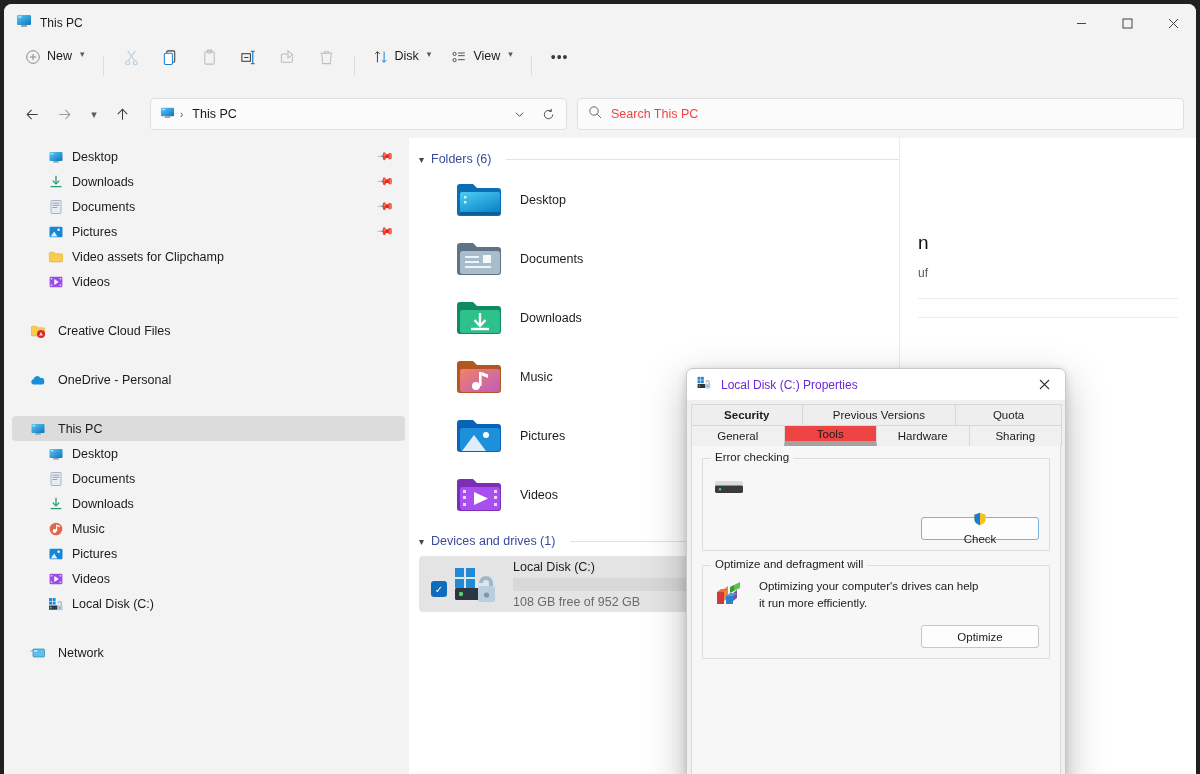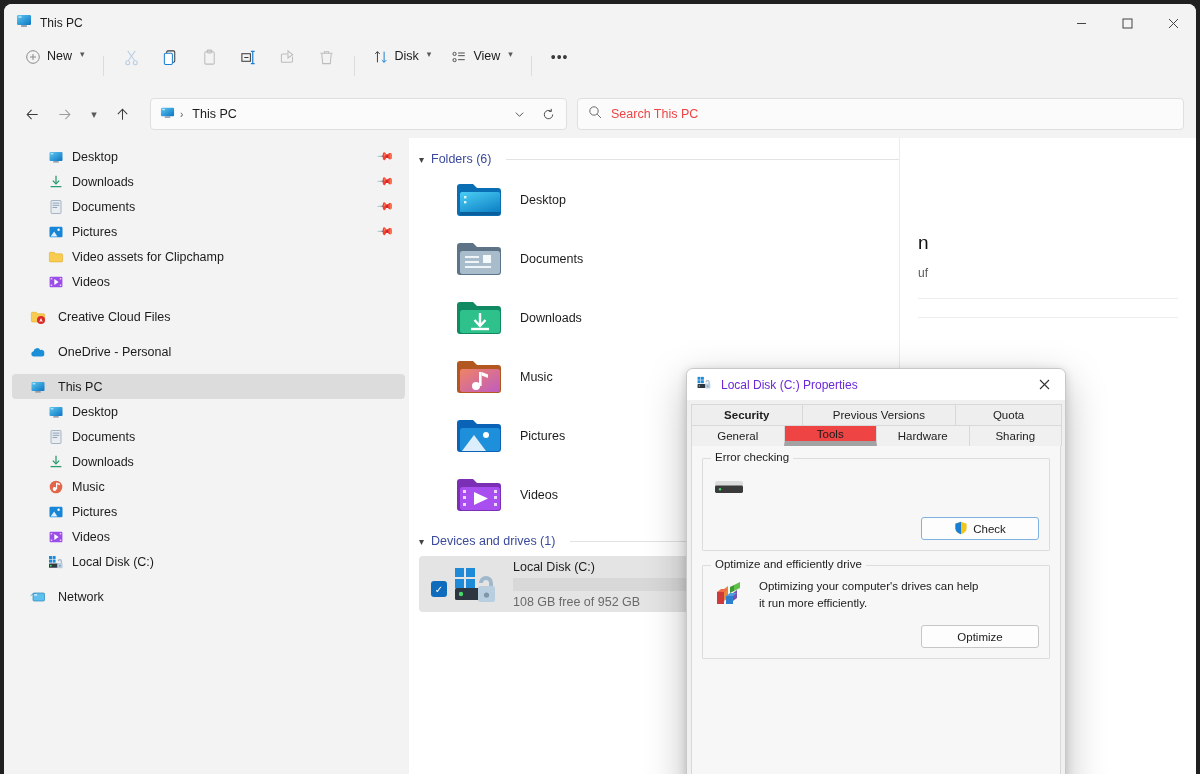--- a/index.html
+++ b/index.html
@@ -152,21 +152,21 @@
     gap: 8px;
     margin: 0 4px 0 8px;
     padding-left: 18px;
     border-radius: 4px;
     font-size: 12.5px;
     color: #1b1b1b;
     white-space: nowrap;
   }
   .nav-row.indent { padding-left: 36px; }
   .nav-row.selected { background: #dcdcdc; }
-  .nav-row.gap-top { margin-top: 10px; gap: 12px; }
+  .nav-row.gap-top { margin-top: 24px; gap: 12px; }
   .pin {
     position: absolute;
     right: 12px;
     color: #8a8a8a;
     font-size: 11px;
     transform: rotate(45deg);
   }
   .nav-ico { width: 16px; height: 16px; flex: none; position: relative; }
 
   .content-pane {
@@ -339,21 +339,21 @@
   .dlg-btn {
     min-width: 118px; height: 23px;
     background: #fdfdfd;
     border: 1px solid #c6c6c6;
     border-radius: 3px;
     display: flex; align-items: center; justify-content: center;
     gap: 5px;
     font-size: 11.5px;
     color: #1b1b1b;
   }
-  .dlg-btn.primary { border-color: #7fb2e0; }
+  .dlg-btn.primary { border-color: #7fb2e0; flex-direction: column; }
 </style>
 </head>
 <body>
 
 <div id="root">
 
   <div class="explorer-window">
 
     <div class="titlebar">
       <div class="title-left">
@@ -980,21 +980,21 @@
                 <path d="M7 .8 L12.6 2.8 V7 c0 3.2 -2.5 5.4 -5.6 6.2 C3.9 12.4 1.4 10.2 1.4 7 V2.8 Z" fill="#f2c51c"></path>
                 <path d="M7 .8 L1.4 2.8 V7 c0 3.2 2.5 5.4 5.6 6.2 Z" fill="#1a7fd4"></path>
               </svg>
             </span>
             <span>Check</span>
           </div>
         </div>
       </div>
 
       <div class="groupbox">
-        <span class="legend">Optimize and efficiently drive</span>
+        <span class="legend">Optimize and defragment will</span>
         <div class="gb-body">
           <span class="gb-ico">
             <svg width="32" height="28" viewBox="0 0 32 28">
               <path d="M4 12 h7 v12 H4 Z" fill="#d03a3a"></path>
               <path d="M11 9 l4 -3 v12 l-4 3 Z" fill="#e8863a"></path>
               <path d="M4 12 l4 -3 h7 l-4 3 Z" fill="#ef6b4a"></path>
               <path d="M13 16 h7 v8 h-7 Z" fill="#2f7fd0"></path>
               <path d="M20 13 l4 -3 v8 l-4 3 Z" fill="#7b4fb0"></path>
               <path d="M13 16 l4 -3 h7 l-4 3 Z" fill="#4f9de0"></path>
               <path d="M21 5 l6 -3 v6 l-6 3 Z" fill="#5fc04a"></path>

